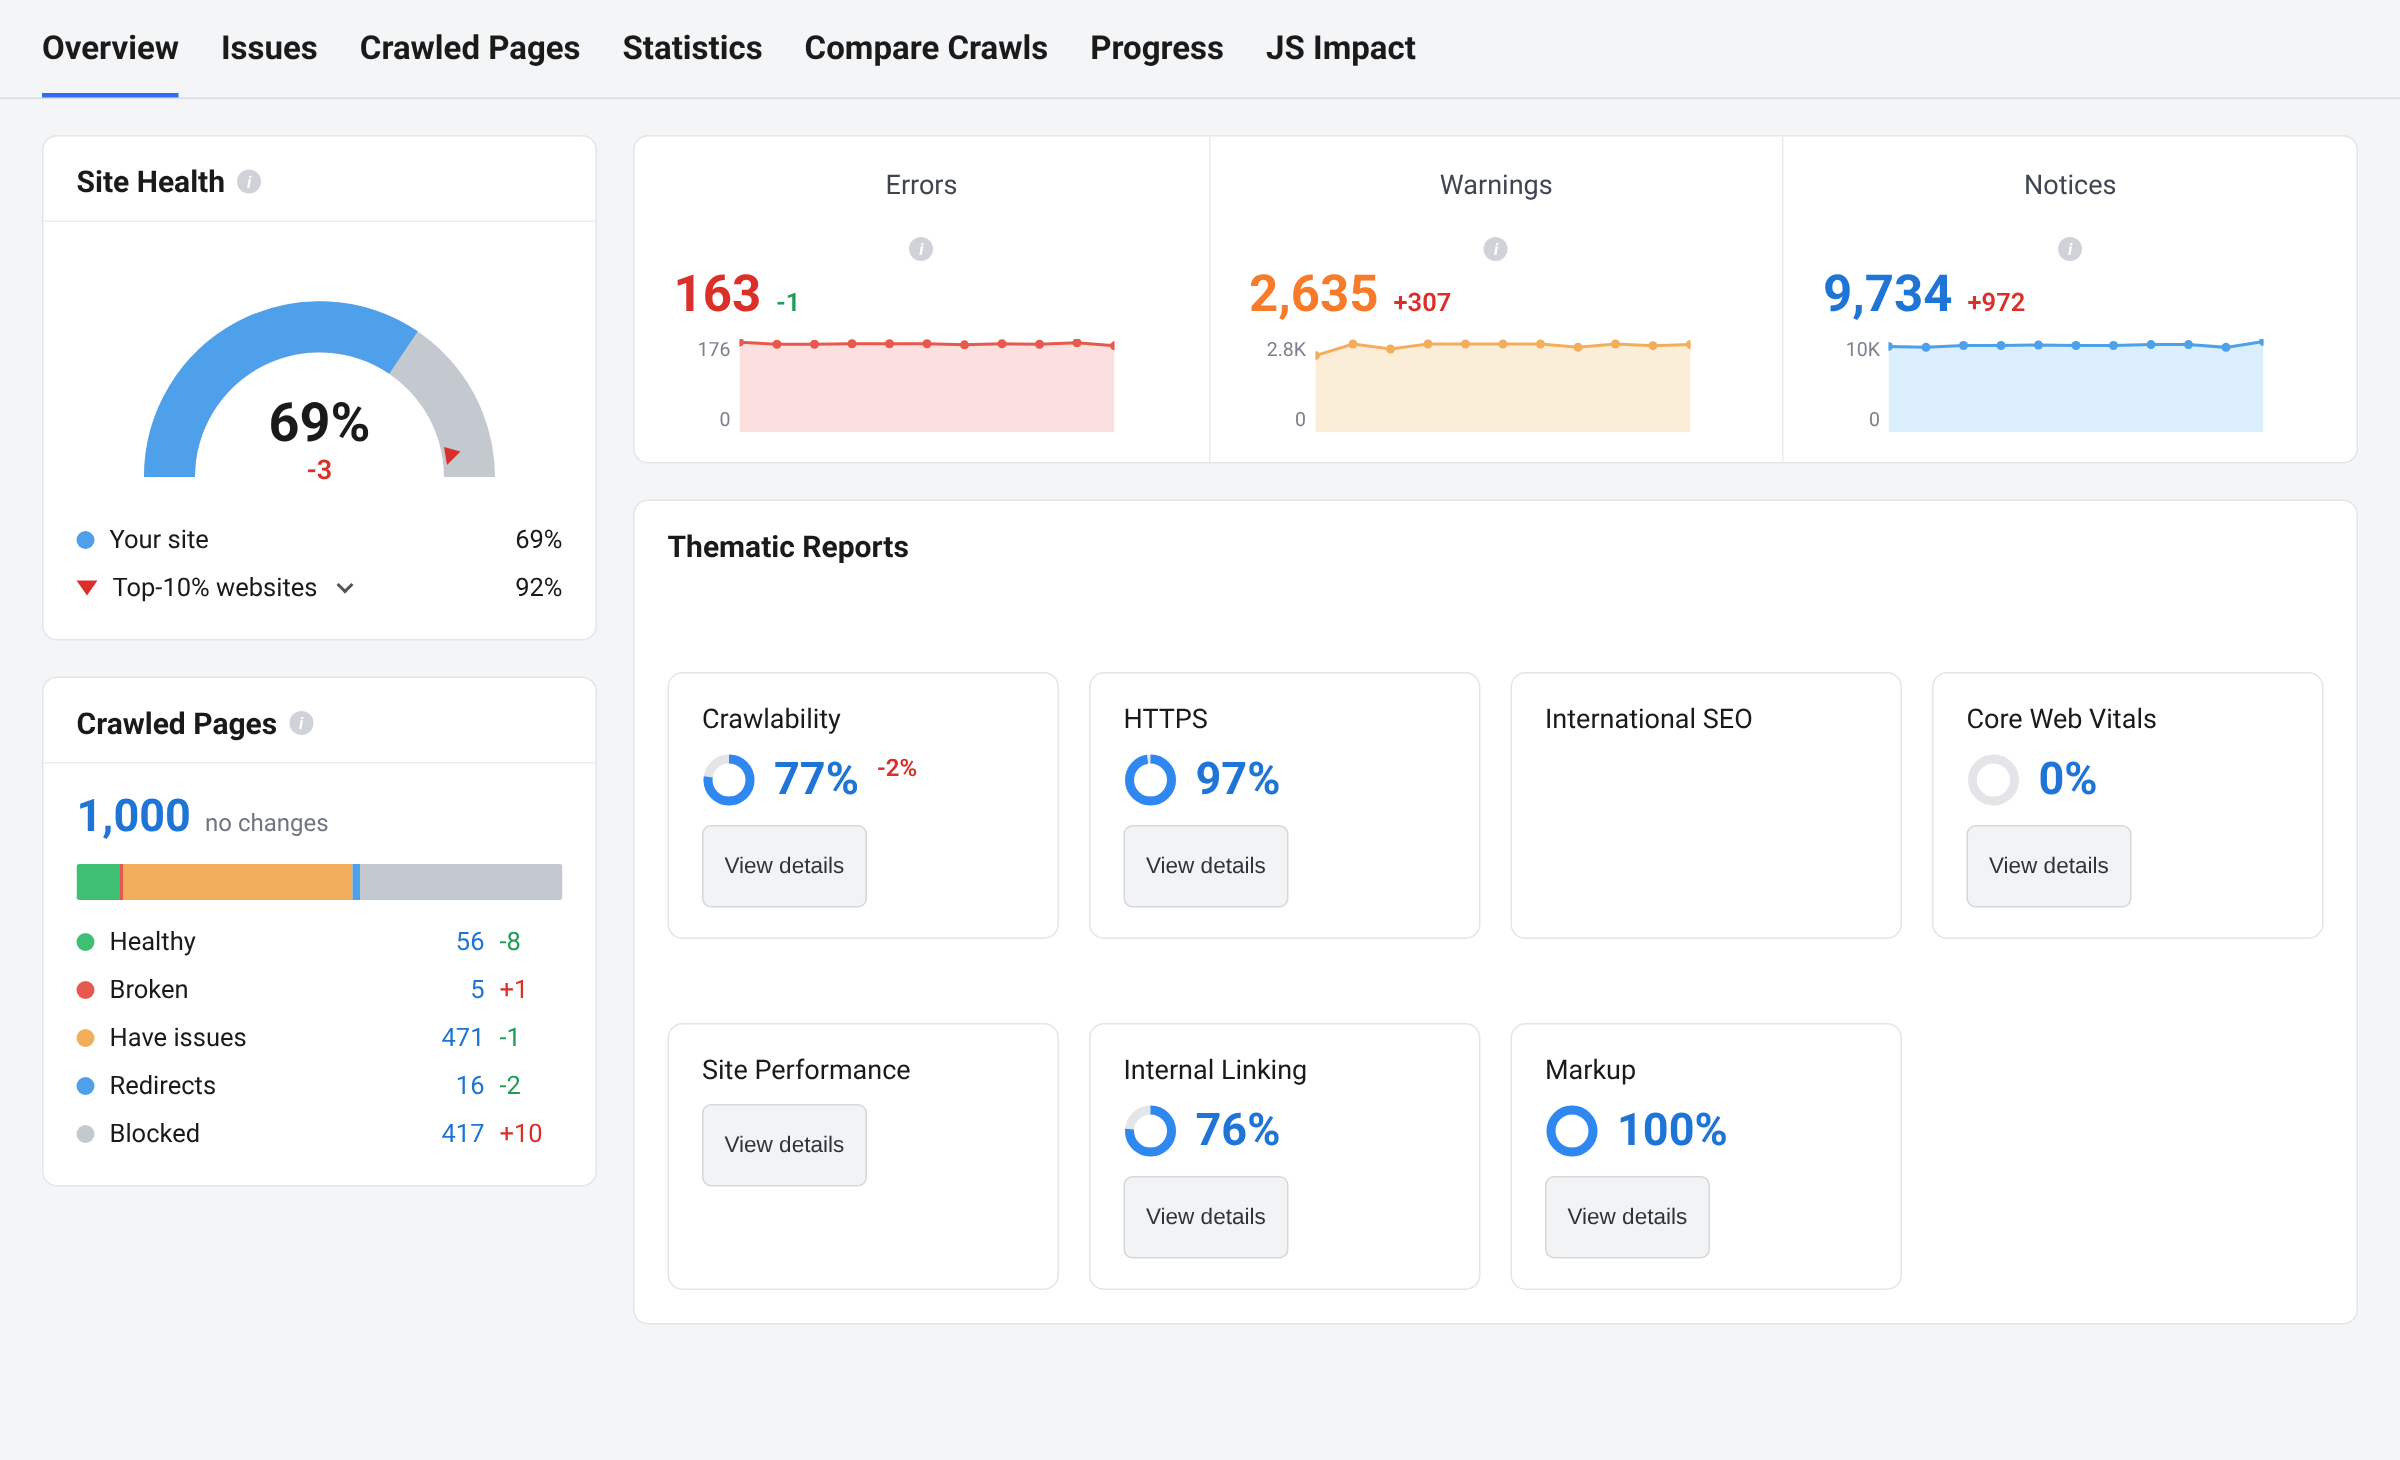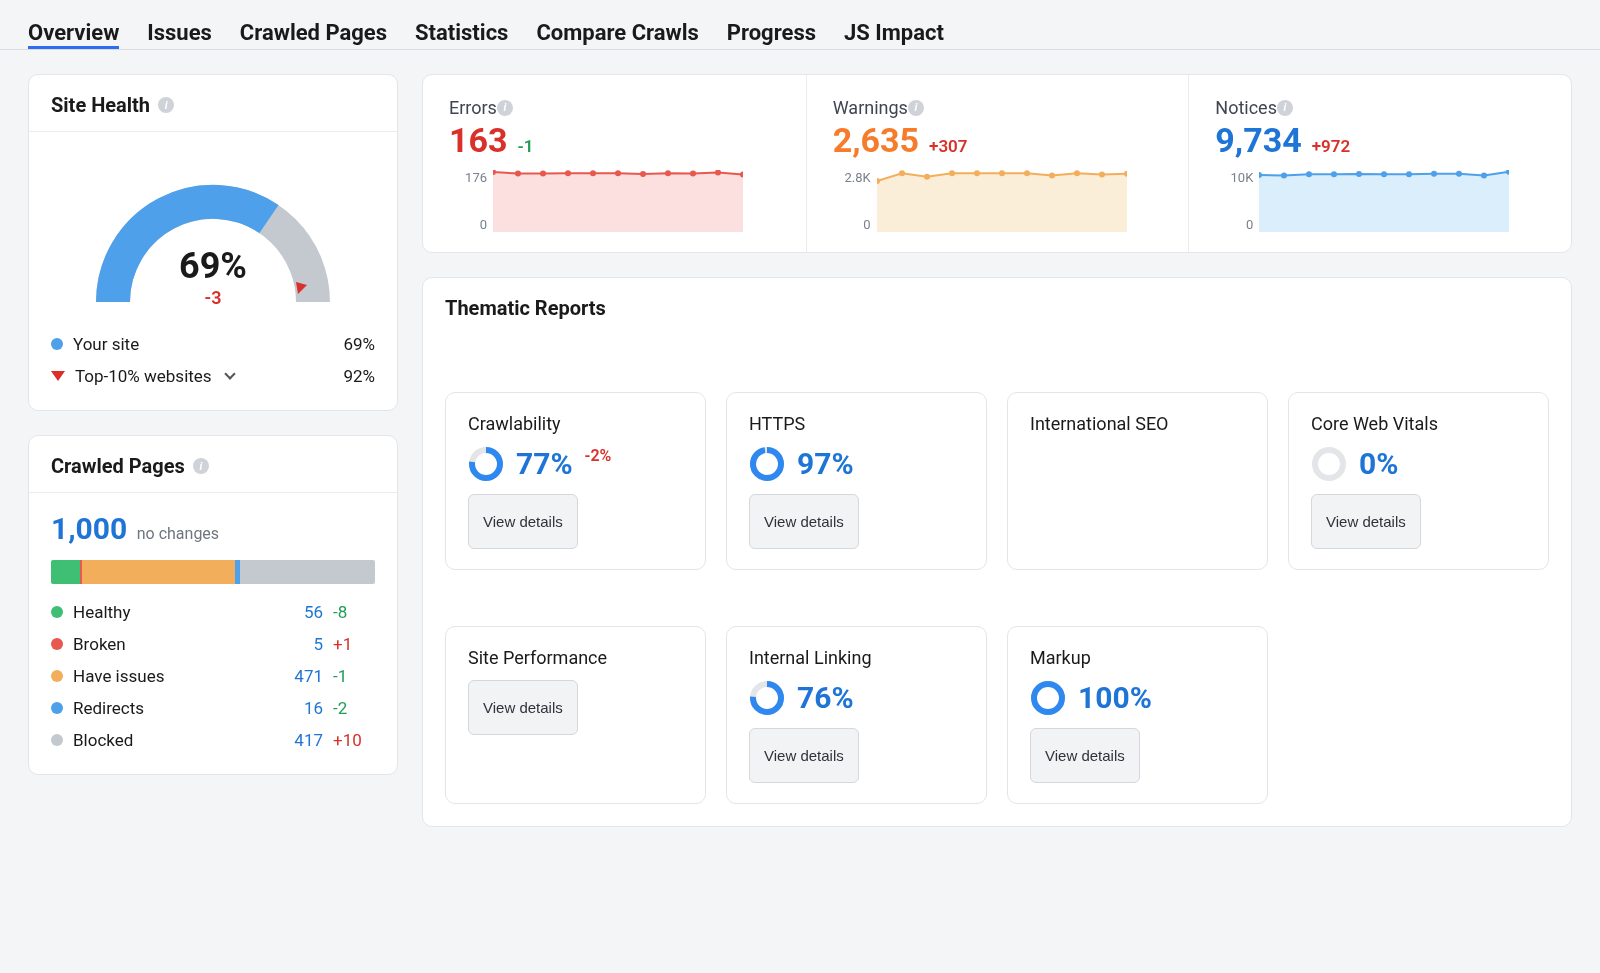--- a/index.html
+++ b/index.html
@@ -13,21 +13,21 @@
     .tabs {
       display: flex;
       gap: 28px;
       padding: 20px 28px 0 28px;
       border-bottom: 1px solid #d9dce0;
     }
     .tab {
       font-size: 22px;
       font-weight: 700;
       color: #1a1a1a;
-      padding-bottom: 4px;
+      padding-bottom: 20px;
       cursor: pointer;
       position: relative;
     }
     .tab.active::after {
       content: "";
       position: absolute;
       left: 0; right: 0; bottom: 0;
       height: 3px;
       background: #2e6cf0;
     }
@@ -140,21 +140,21 @@
     
     .metrics-strip {
       display: grid;
       grid-template-columns: 1fr 1fr 1fr;
     }
     .metric {
       padding: 22px 26px 20px 26px;
       position: relative;
     }
     .metric + .metric { border-left: 1px solid #ececec; }
-    .metric-label { font-size: 18px; color: #404552; display: flex; align-items: center; gap: 0; }
+    .metric-label { font-size: 18px; color: #404552; display: flex; align-items: center; gap: 24px; flex-direction: column; }
     .metric-value-row { display: flex; align-items: baseline; gap: 10px; margin-top: 2px; }
     .metric-value { font-size: 34px; font-weight: 700; }
     .metric-delta { font-size: 17px; font-weight: 600; }
     .val-red { color: #d9302a; }
     .val-orange { color: #f67b2b; }
     .val-blue { color: #1f75d6; }
     .spark-wrap { margin-top: 10px; display: flex; align-items: flex-start; }
     .spark-axis { font-size: 13px; color: #7a818c; width: 44px; display: flex; flex-direction: column; justify-content: space-between; height: 62px; text-align: right; padding-right: 6px; }
     
     .thematic-body { padding: 22px; display: grid; grid-template-columns: repeat(4, 1fr); gap: 20px; }

